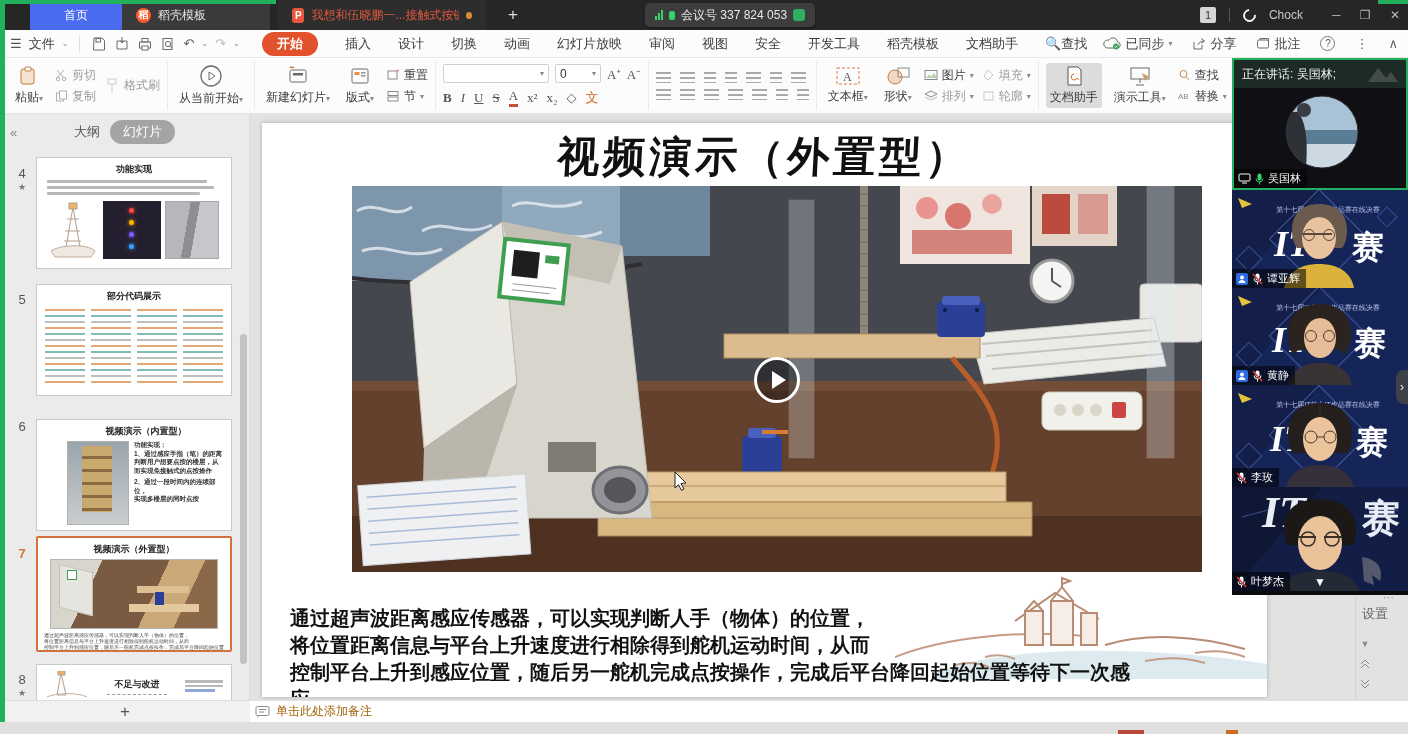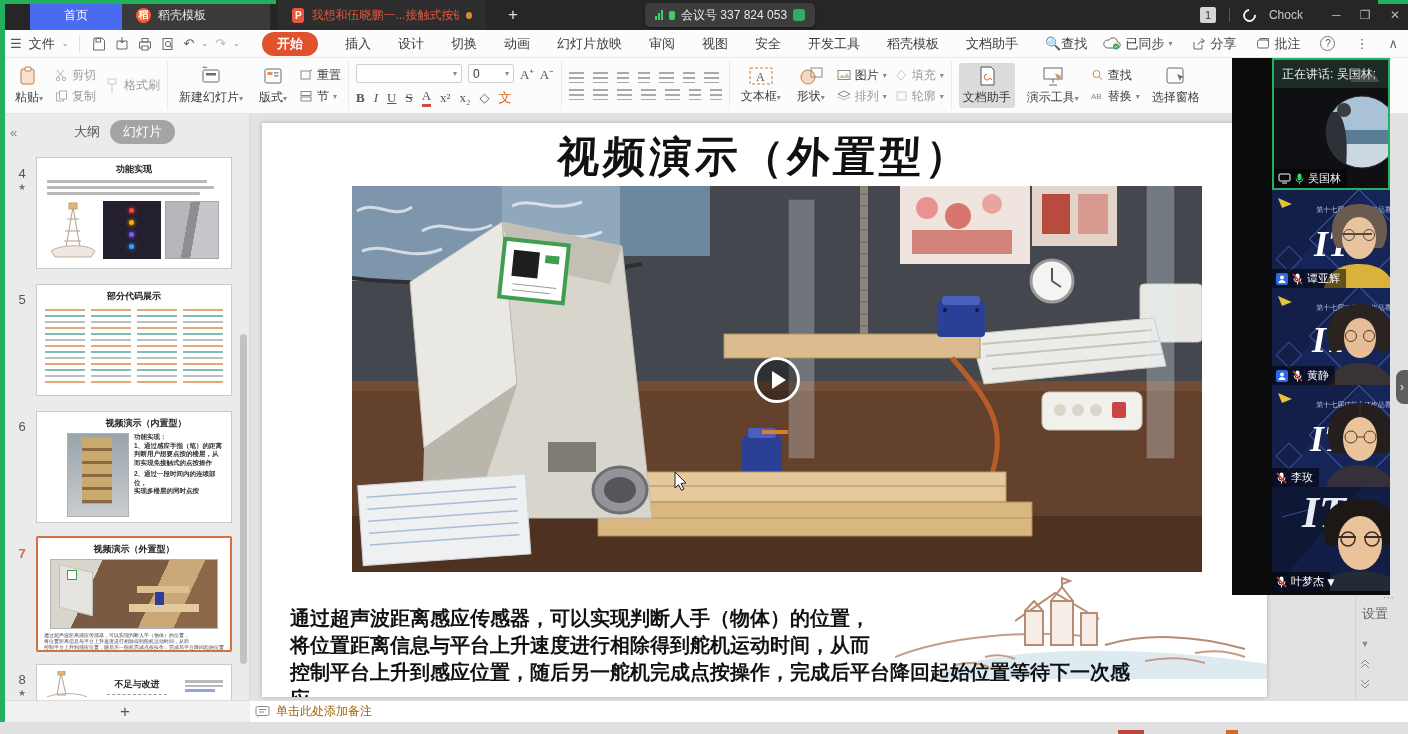--- a/index.html
+++ b/index.html
@@ -100,21 +100,21 @@
   .scrollctl{position:absolute;left:4px;top:48px;display:flex;flex-direction:column;gap:10px;align-items:center;color:#8a8a8a;font-size:9px;}
 
   
   #notesbar{position:absolute;left:0;top:700px;width:1408px;height:22px;background:#fff;border-top:1px solid #e0e0e0;display:flex;align-items:center;}
   #notesbar .note-ico{margin-left:255px;}
   #notesbar .ph{margin-left:6px;font-size:12px;color:#a16207;}
   #bottomstrip{position:absolute;left:0;top:722px;width:1408px;height:12px;background:#e0e0e0;}
   .sliver{position:absolute;top:730px;height:4px;}
 
   
-  #meetpanel{position:absolute;left:1232px;top:58px;width:158px;height:537px;background:#0c0c0c;z-index:50;padding-left:40px;}
+  #meetpanel{position:absolute;left:1232px;top:58px;width:176px;height:537px;background:#0c0c0c;z-index:50;}
   #speaker-block{border:2px solid #24b15f;}
   #speak-hdr{height:28px;background:#1d2b27;display:flex;align-items:center;padding:0 8px;color:#f0f0f0;font-size:12px;position:relative;overflow:hidden;}
   #speak-hdr .wm{position:absolute;right:6px;top:4px;opacity:.35;}
   .vtile{position:relative;width:100%;overflow:hidden;background:#000;}
   .vtile svg{display:block;}
   .name-row{position:absolute;left:0;bottom:0;display:flex;align-items:center;gap:4px;background:rgba(0,0,0,.55);padding:2px 6px 2px 4px;color:#fff;font-size:11px;}
   .tile-collapse{position:absolute;left:50%;bottom:2px;transform:translateX(-50%);color:#fff;font-size:12px;z-index:5;}
   #edge-arrow{position:absolute;left:1396px;top:370px;width:12px;height:34px;background:rgba(70,70,70,.85);border-radius:8px 0 0 8px;color:#eee;display:flex;align-items:center;justify-content:center;font-size:12px;z-index:55;}
 </style>
 </head>
@@ -272,20 +272,29 @@
       </div>
       <span class="smallbtn" style="align-self:center;">
           <svg width="16" height="20">
             <path d="M4 3h8v5H4z" fill="none" stroke="#c9c9c9"></path>
             <path d="M8 8v9" stroke="#c9c9c9"></path>
           </svg>
           <span>格式刷</span>
         </span>
     </div>
 
+    <div class="tgroup">
+      <div class="bigbtn">
+        <svg width="24" height="24">
+            <circle cx="12" cy="12" r="10" fill="none" stroke="#6b6b6b" stroke-width="1.3"></circle>
+            <path d="M10 8l6 4-6 4z" fill="none" stroke="#6b6b6b"></path>
+          </svg>
+        <span><span>从当前开始</span><span class="caret">▾</span></span>
+      </div>
+    </div>
 
     <div class="tgroup">
       <div class="bigbtn">
         <svg width="24" height="22">
             <rect x="4" y="5" width="16" height="12" rx="1.5" fill="none" stroke="#6b6b6b"></rect>
             <rect x="7" y="8" width="10" height="2.5" fill="#6b6b6b"></rect>
             <path d="M4 3l1-1.5L6 3l1.5-1L8 3" stroke="#e0512c" fill="none"></path>
           </svg>
         <span><span>新建幻灯片</span><span class="caret">▾</span></span>
       </div>
@@ -498,21 +507,21 @@
       <div class="tc-title">部分代码展示</div>
       <div class="codecols">
           <i></i>
           <i></i>
           <i></i>
           <i></i>
         </div>
     </div>
 
     <div class="thumb-num" style="top:305px;"><span>6</span></div>
-    <div class="thumb-card" style="top:297px;padding-left:24px;">
+    <div class="thumb-card" style="top:305px;padding-left:24px;">
       <div class="tc-title">视频演示（内置型）</div>
       <div style="display:flex;gap:5px;margin:3px 6px;">
         <div style="width:62px;height:84px;background:linear-gradient(#9aa4ab,#c9cdd0);position:relative;border:1px solid #b0b0b0;">
           <i class="abs" style="left:14px;top:4px;width:30px;height:66px;background:repeating-linear-gradient(#caa96f 0 10px,#8a6a42 10px 13px);"></i>
         </div>
         <div class="t6-body" style="flex:1;">
           <div>功能实现：</div>
           <div>1、通过感应手指（笔）的距离</div>
           <div>判断用户想要点按的楼层，从</div>
           <div>而实现免接触式的点按操作</div>

